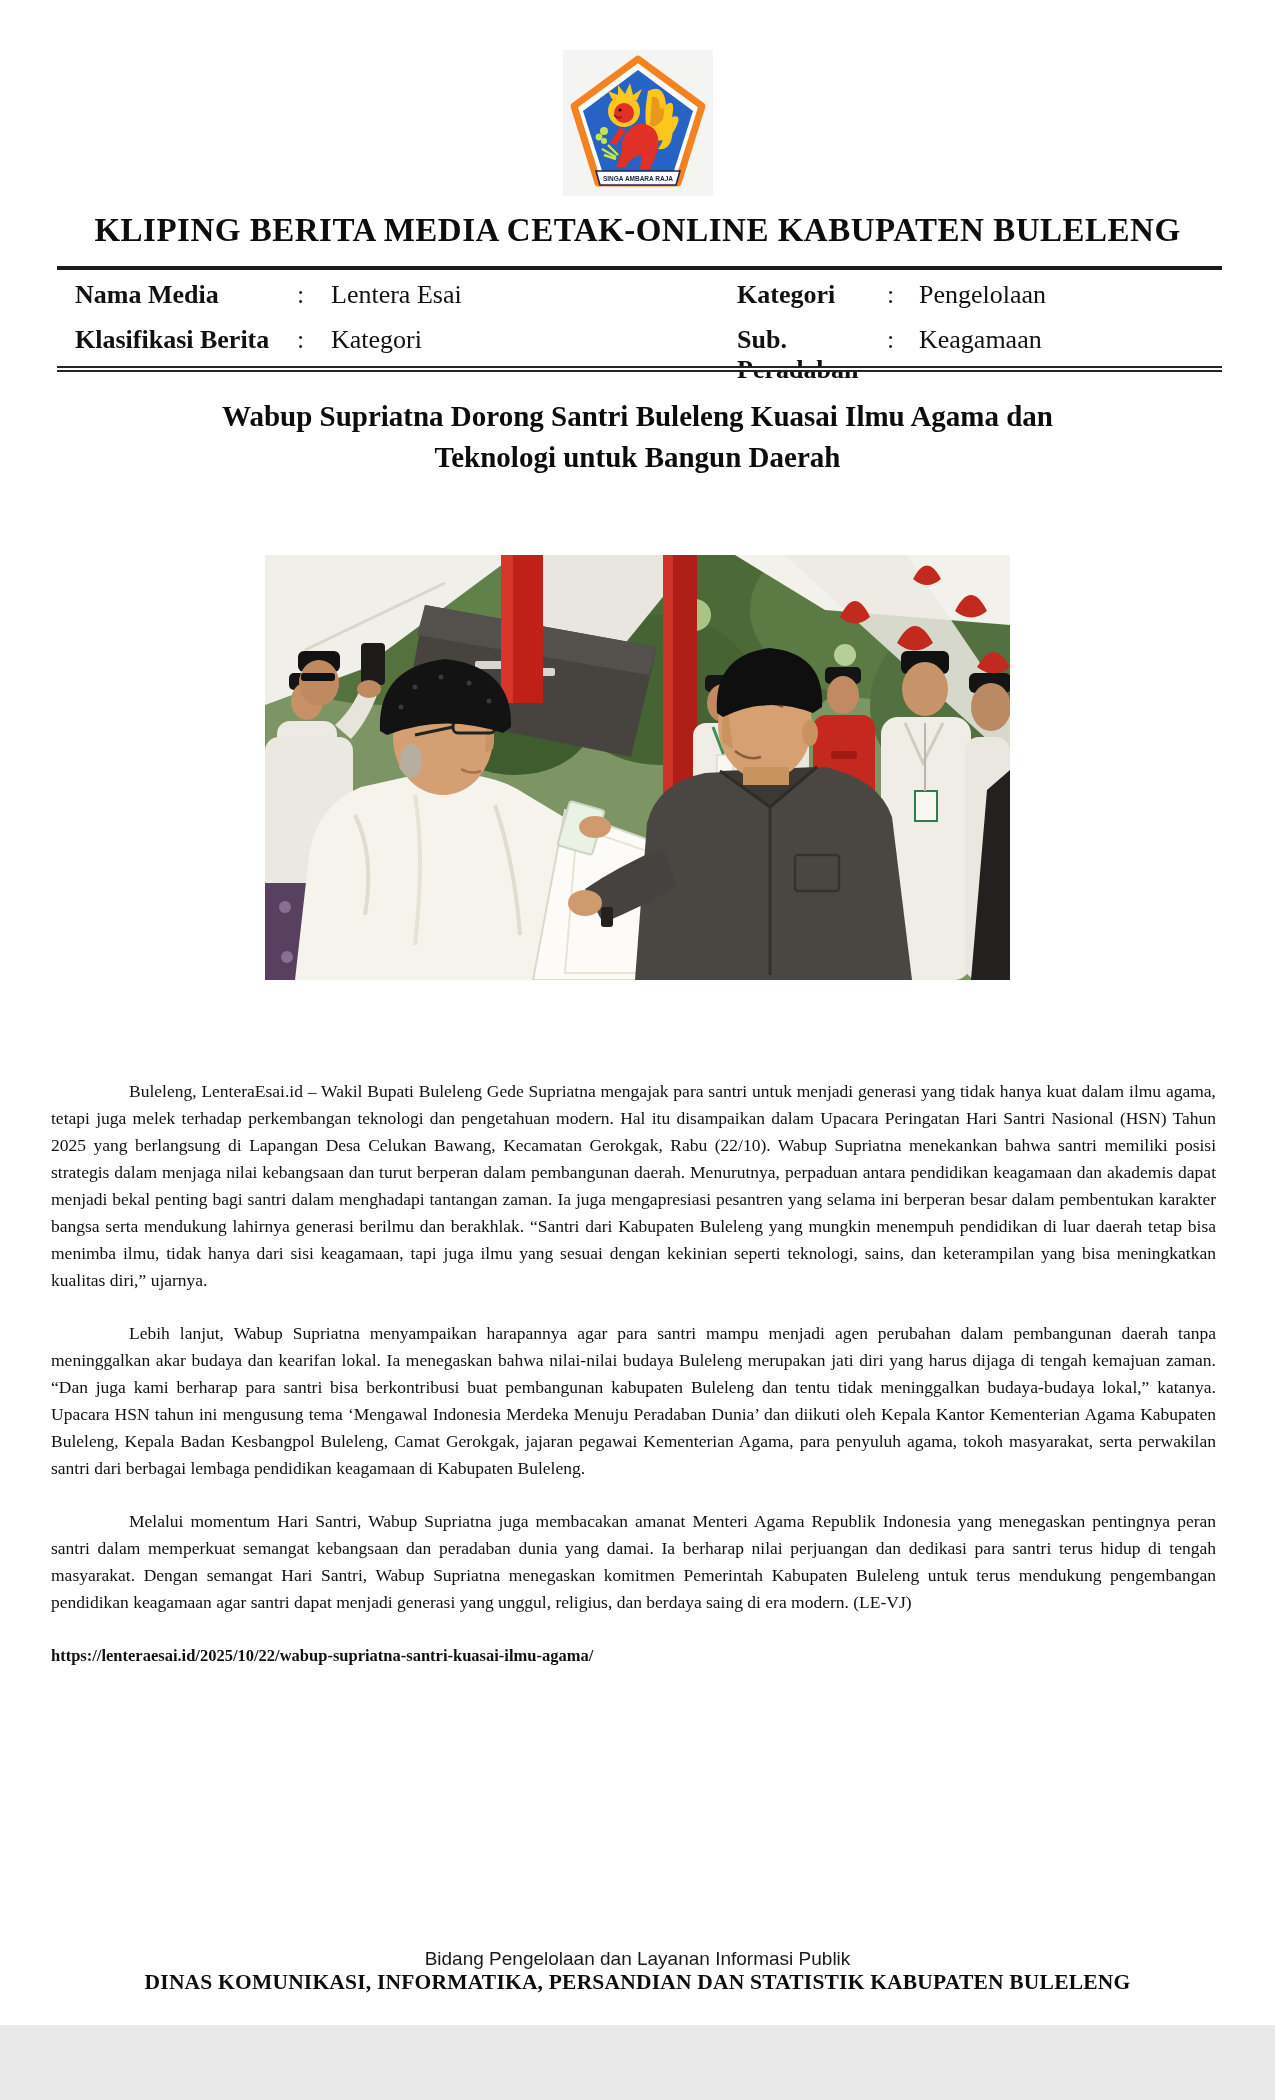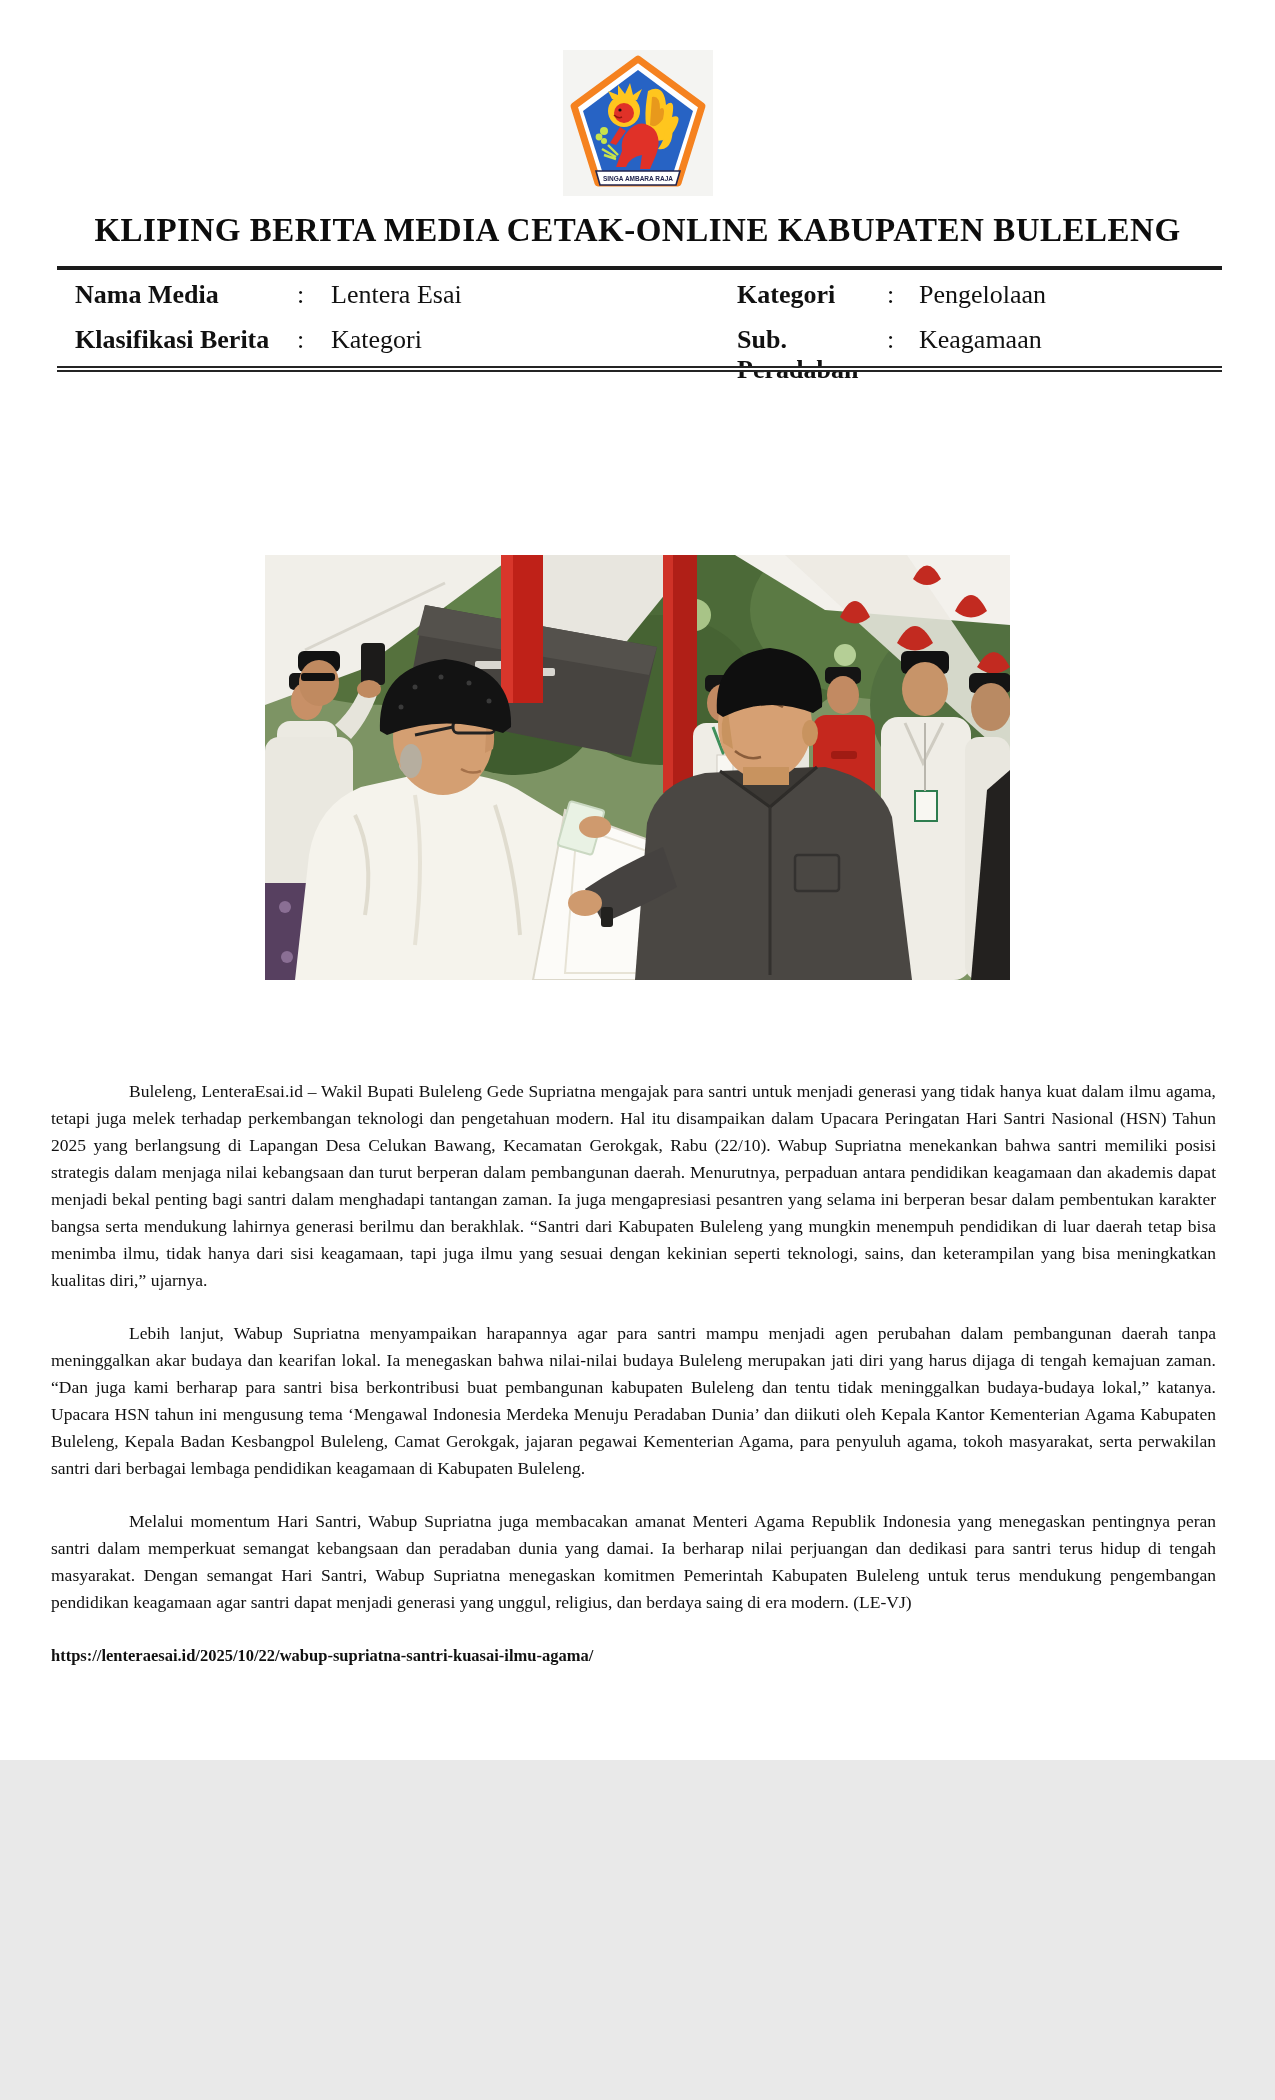--- a/index.html
+++ b/index.html
@@ -1,18 +1,18 @@
 <!DOCTYPE html>
 <html><head>
 <meta charset="utf-8">
 <style>
   html,body{margin:0;padding:0;background:#e9e9e9;}
   .page{
     position:relative;
-    width:1275px;height:1760px;
+    width:1275px;height:2025px;
     margin:0 auto;
     background:#ffffff;
     font-family:"Liberation Serif","DejaVu Serif",serif;
     color:#111;
     overflow:hidden;
     text-decoration:underline;
   }
   
   .logo-wrap{
     position:absolute;top:50px;left:50%;transform:translateX(-50%);
@@ -128,20 +128,24 @@
       <span class="m-label-l">Klasifikasi Berita</span>
       <span class="m-colon-l">:</span>
       <span class="m-value-l">Kategori</span>
       <span class="m-label-r">Sub. Peradaban</span>
       <span class="m-colon-r">:</span>
       <span class="m-value-r">Keagamaan</span>
     </div>
   </div>
   <div class="rule-double"></div>
 
+  <div class="article-title">
+    <div>Wabup Supriatna Dorong Santri Buleleng Kuasai Ilmu Agama dan</div>
+    <div>Teknologi untuk Bangun Daerah</div>
+  </div>
 
   <div class="photo">
     <svg viewBox="0 0 745 425" width="745" height="425">
 
       <g>
         <rect width="745" height="425" fill="#7d9464"></rect>
         <ellipse cx="120" cy="55" rx="160" ry="95" fill="#55713d"></ellipse>
         <ellipse cx="320" cy="40" rx="140" ry="85" fill="#61814a"></ellipse>
         <ellipse cx="480" cy="75" rx="120" ry="95" fill="#4c6a38"></ellipse>
         <ellipse cx="625" cy="55" rx="140" ry="90" fill="#5b7a44"></ellipse>
@@ -306,16 +310,17 @@
   </div>
 
   <div class="body-text">
     <p>Buleleng, LenteraEsai.id – Wakil Bupati Buleleng Gede Supriatna mengajak para santri untuk menjadi generasi yang tidak hanya kuat dalam ilmu agama, tetapi juga melek terhadap perkembangan teknologi dan pengetahuan modern. Hal itu disampaikan dalam Upacara Peringatan Hari Santri Nasional (HSN) Tahun 2025 yang berlangsung di Lapangan Desa Celukan Bawang, Kecamatan Gerokgak, Rabu (22/10). Wabup Supriatna menekankan bahwa santri memiliki posisi strategis dalam menjaga nilai kebangsaan dan turut berperan dalam pembangunan daerah. Menurutnya, perpaduan antara pendidikan keagamaan dan akademis dapat menjadi bekal penting bagi santri dalam menghadapi tantangan zaman. Ia juga mengapresiasi pesantren yang selama ini berperan besar dalam pembentukan karakter bangsa serta mendukung lahirnya generasi berilmu dan berakhlak. “Santri dari Kabupaten Buleleng yang mungkin menempuh pendidikan di luar daerah tetap bisa menimba ilmu, tidak hanya dari sisi keagamaan, tapi juga ilmu yang sesuai dengan kekinian seperti teknologi, sains, dan keterampilan yang bisa meningkatkan kualitas diri,” ujarnya.</p>
     <p>Lebih lanjut, Wabup Supriatna menyampaikan harapannya agar para santri mampu menjadi agen perubahan dalam pembangunan daerah tanpa meninggalkan akar budaya dan kearifan lokal. Ia menegaskan bahwa nilai-nilai budaya Buleleng merupakan jati diri yang harus dijaga di tengah kemajuan zaman. “Dan juga kami berharap para santri bisa berkontribusi buat pembangunan kabupaten Buleleng dan tentu tidak meninggalkan budaya-budaya lokal,” katanya. Upacara HSN tahun ini mengusung tema ‘Mengawal Indonesia Merdeka Menuju Peradaban Dunia’ dan diikuti oleh Kepala Kantor Kementerian Agama Kabupaten Buleleng, Kepala Badan Kesbangpol Buleleng, Camat Gerokgak, jajaran pegawai Kementerian Agama, para penyuluh agama, tokoh masyarakat, serta perwakilan santri dari berbagai lembaga pendidikan keagamaan di Kabupaten Buleleng.</p>
     <p>Melalui momentum Hari Santri, Wabup Supriatna juga membacakan amanat Menteri Agama Republik Indonesia yang menegaskan pentingnya peran santri dalam memperkuat semangat kebangsaan dan peradaban dunia yang damai. Ia berharap nilai perjuangan dan dedikasi para santri terus hidup di tengah masyarakat. Dengan semangat Hari Santri, Wabup Supriatna menegaskan komitmen Pemerintah Kabupaten Buleleng untuk terus mendukung pengembangan pendidikan keagamaan agar santri dapat menjadi generasi yang unggul, religius, dan berdaya saing di era modern. (LE-VJ)</p>
     <p class="source-url">https://lenteraesai.id/2025/10/22/wabup-supriatna-santri-kuasai-ilmu-agama/</p>
   </div>
 
   <div class="footer">
+    <div class="footer-line1">Bidang Pengelolaan dan Layanan Informasi Publik</div>
     <div class="footer-line2">DINAS KOMUNIKASI, INFORMATIKA, PERSANDIAN DAN STATISTIK KABUPATEN BULELENG</div>
   </div>
 
 </div>
 
 </body></html>

